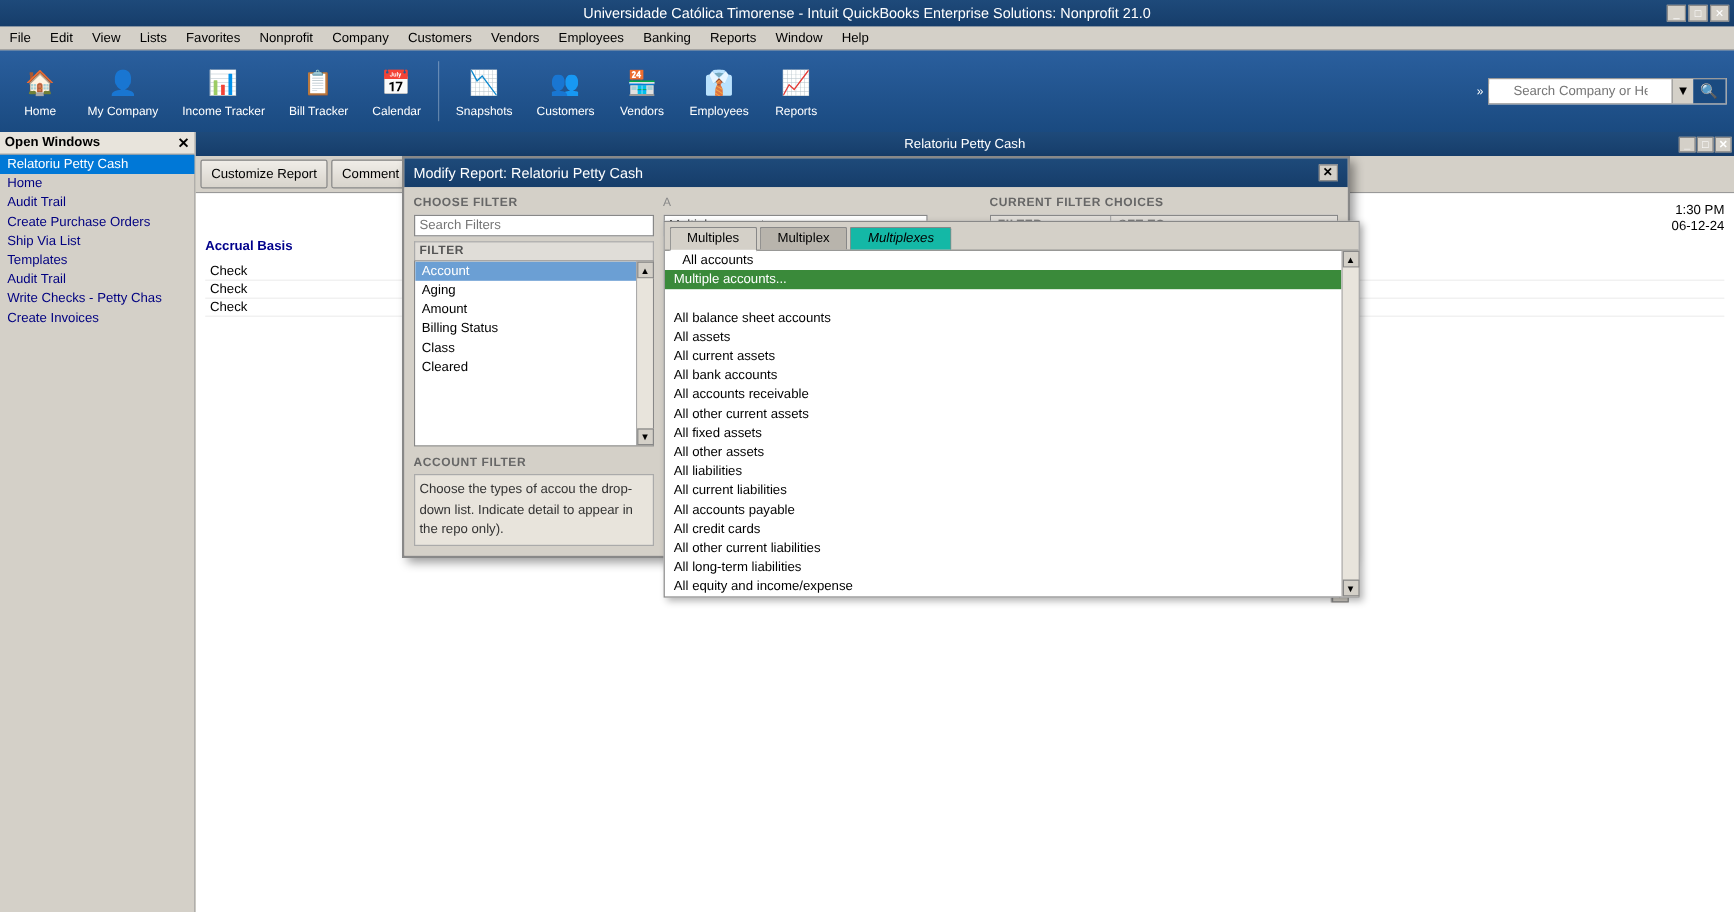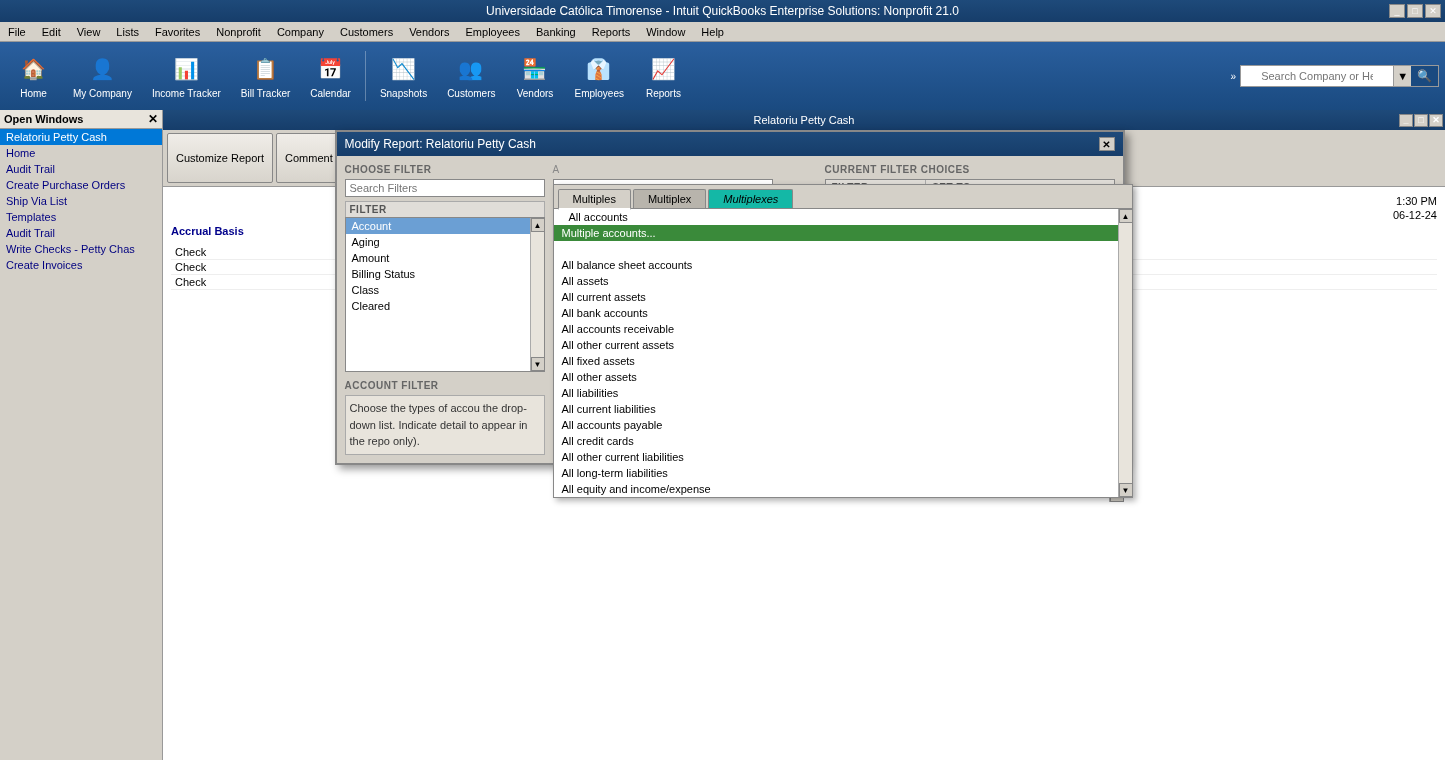--- a/index.html
+++ b/index.html
@@ -188,21 +188,21 @@
       background: #d4d0c8;
       padding: 3px 4px;
       display: flex;
       gap: 3px;
       align-items: center;
       border-bottom: 1px solid #999;
     }
     .report-btn {
       background: linear-gradient(to bottom, #f0ede8, #d8d4cc);
       border: 1px solid #888;
-      padding: 18px 8px;
+      padding: 5px 8px;
       font-size: 11px;
       cursor: pointer;
       border-radius: 2px;
     }
 
     .report-content {
       flex: 1;
       background: white;
       overflow: auto;
       padding: 8px;

